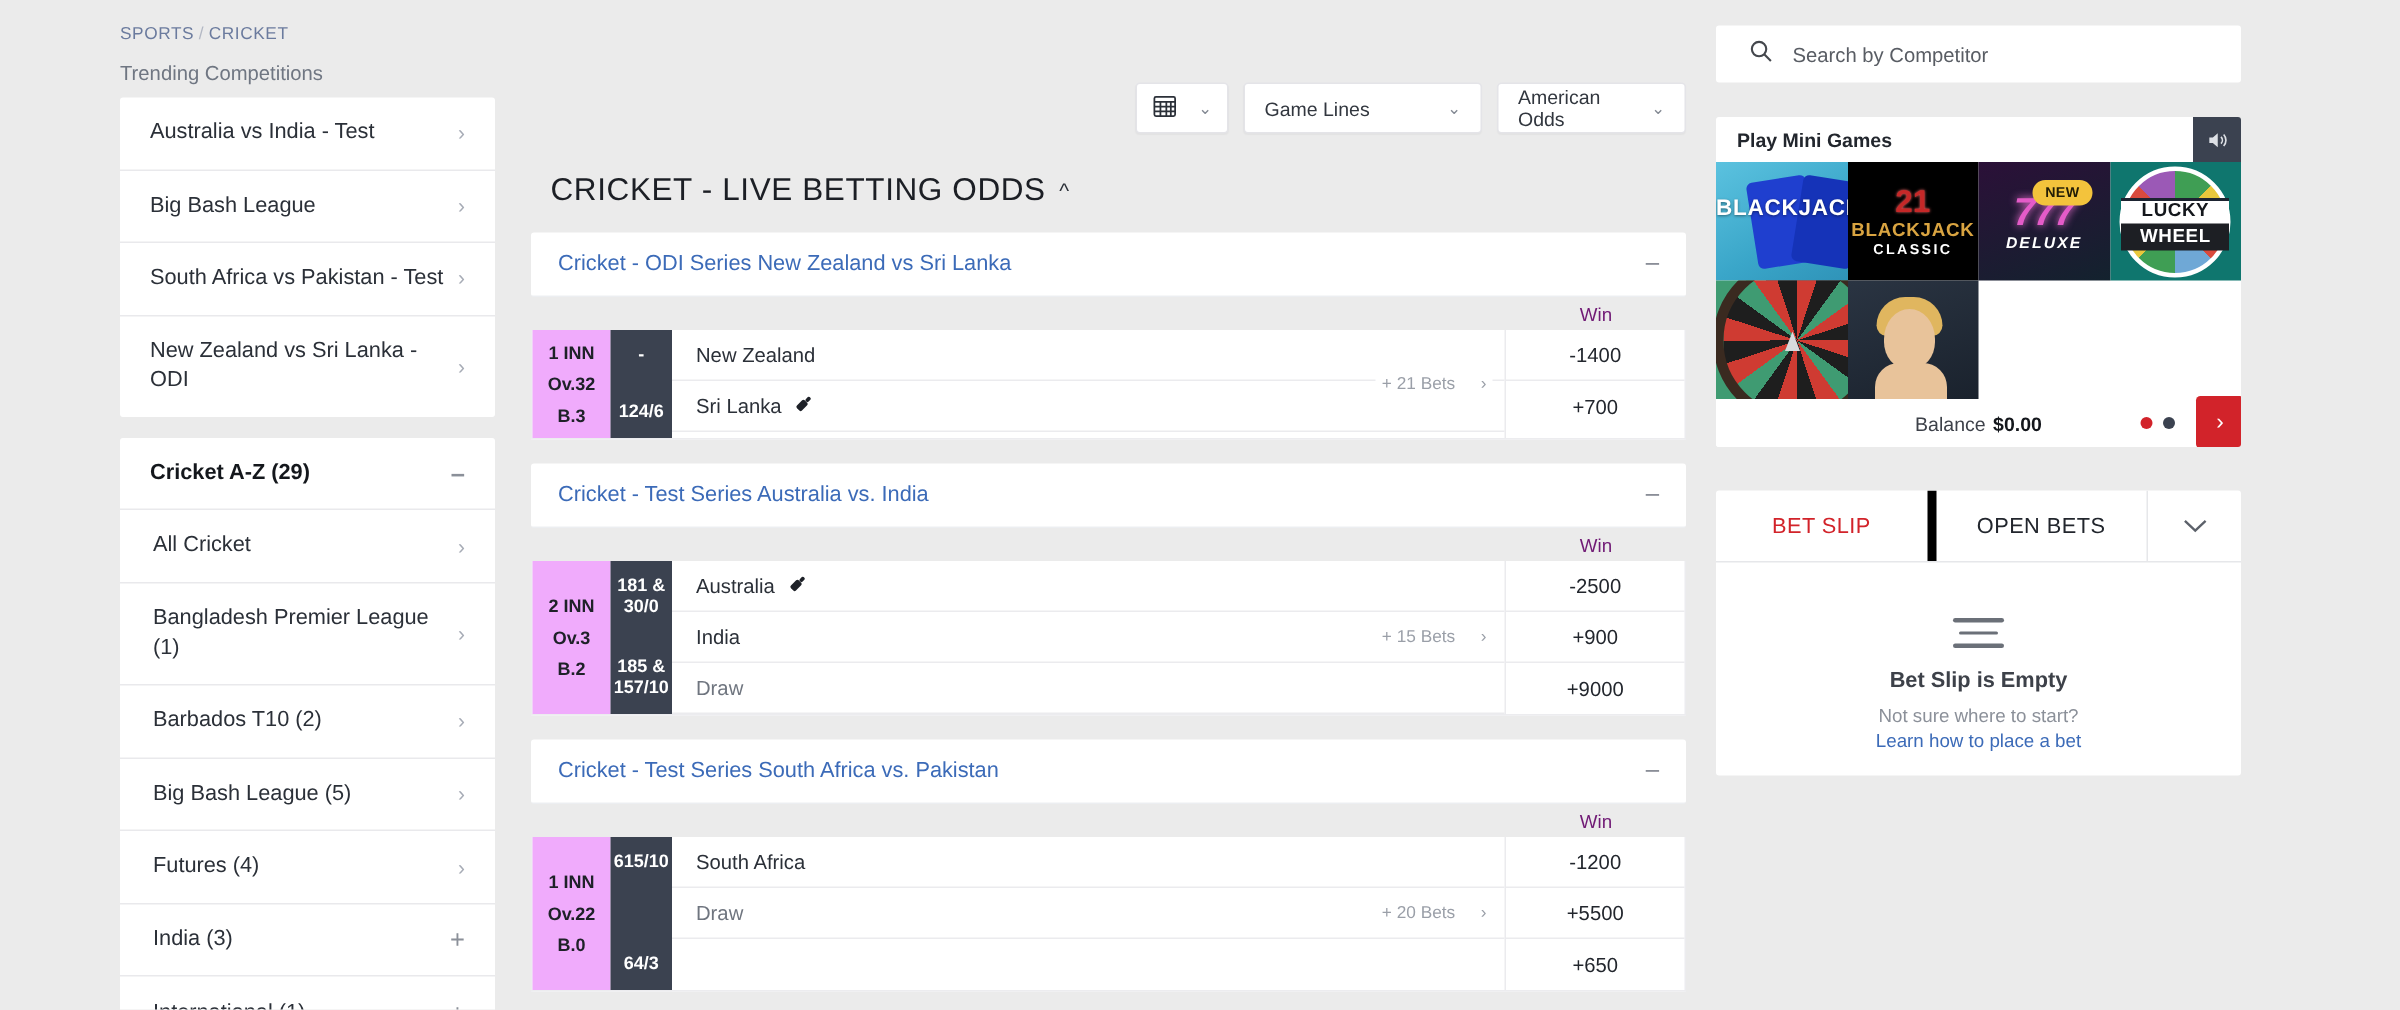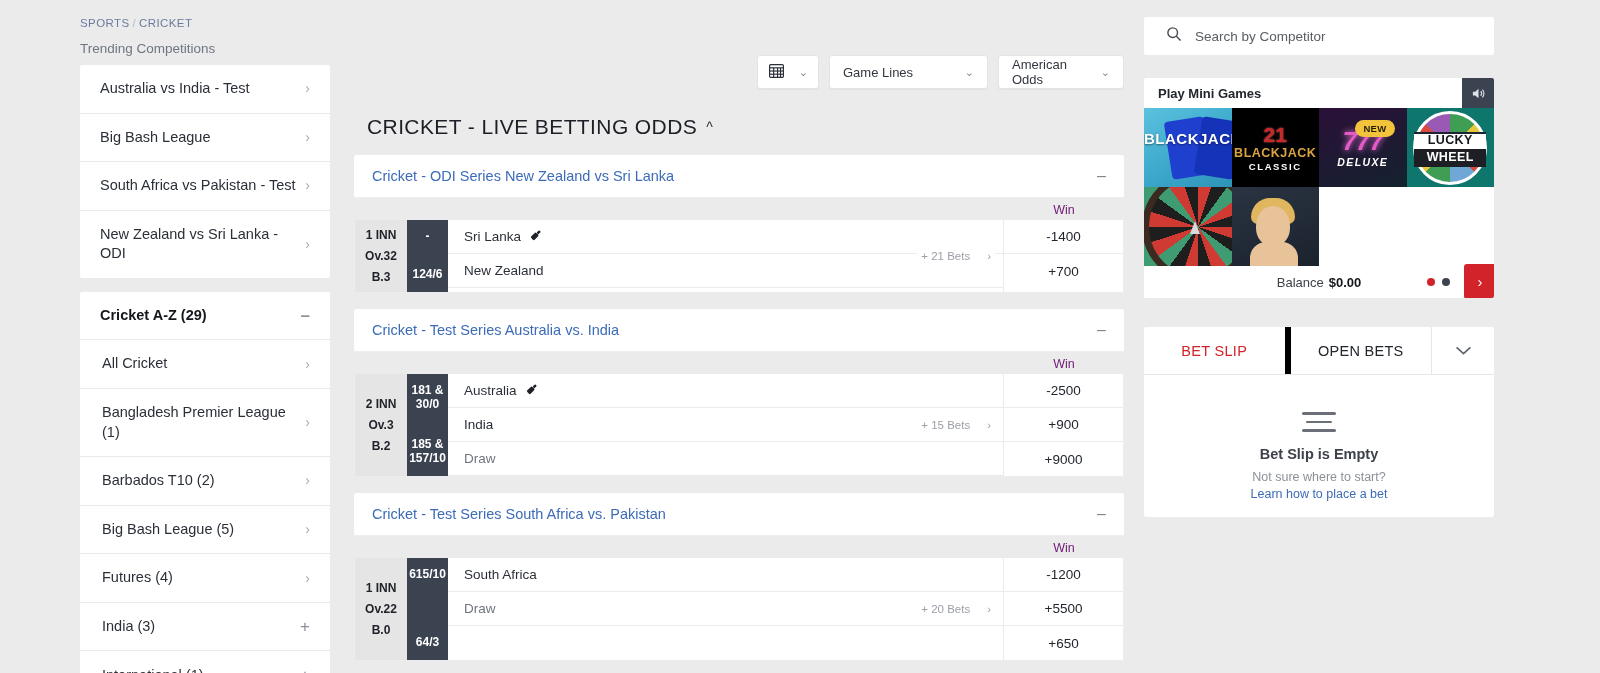--- a/index.html
+++ b/index.html
@@ -60,21 +60,21 @@
   .league-name { color: #3c6bb8; font-size: 14.5px; }
   .league .minus { color: #7d828c; font-size: 16px; }
 
   .market-head {
     display: flex; justify-content: flex-end; padding: 4px 0 3px 0;
   }
   .market-head .win { width: 120px; text-align: center; font-size: 12.5px; color: #701a75; }
 
   .event { display: flex; background: #fff; margin-bottom: 16px; border: 1px solid #ececef; border-top: none; }
   .score-yellow {
-    background: #e5e5e5; width: 52px; flex: 0 0 52px;
+    background: #f0abfc; width: 52px; flex: 0 0 52px;
     display: flex; flex-direction: column; align-items: center; justify-content: center;
     font-size: 12px; font-weight: bold; color: #1e2128; gap: 7px; padding: 8px 0;
   }
   .score-navy {
     background: #3b4250; width: 41px; flex: 0 0 41px; color: #fff;
     display: flex; flex-direction: column; justify-content: space-between;
     align-items: center; font-size: 12px; font-weight: bold; padding: 10px 0; text-align: center;
   }
   .score-navy span { display: block; line-height: 1.15; }
 
@@ -342,32 +342,32 @@
       <span>1 INN</span>
       <span>Ov.32</span>
       <span>B.3</span>
     </div>
     <div class="score-navy">
       <span>-</span>
       <span>124/6</span>
     </div>
     <div class="teams">
       <div class="team-row">
+        <span>New Zealand</span>
+      </div>
+      <div class="team-row">
         <span>Sri Lanka</span>
         <span class="bat">
           <svg width="14" height="14" viewBox="0 0 16 16">
               <g transform="rotate(45 8 8)">
                 <rect x="6.6" y="1.5" width="2.8" height="4.2" rx="1" fill="#1e2128"></rect>
                 <rect x="5.3" y="5.9" width="5.4" height="8.4" rx="1.4" fill="#1e2128"></rect>
               </g>
             </svg>
         </span>
-      </div>
-      <div class="team-row">
-        <span>New Zealand</span>
       </div>
       <div class="bets-link">
         <span>+ 21 Bets</span>
         <span>›</span>
       </div>
     </div>
     <div class="odds-col">
       <div class="odd-cell">-1400</div>
       <div class="odd-cell">+700</div>
     </div>

